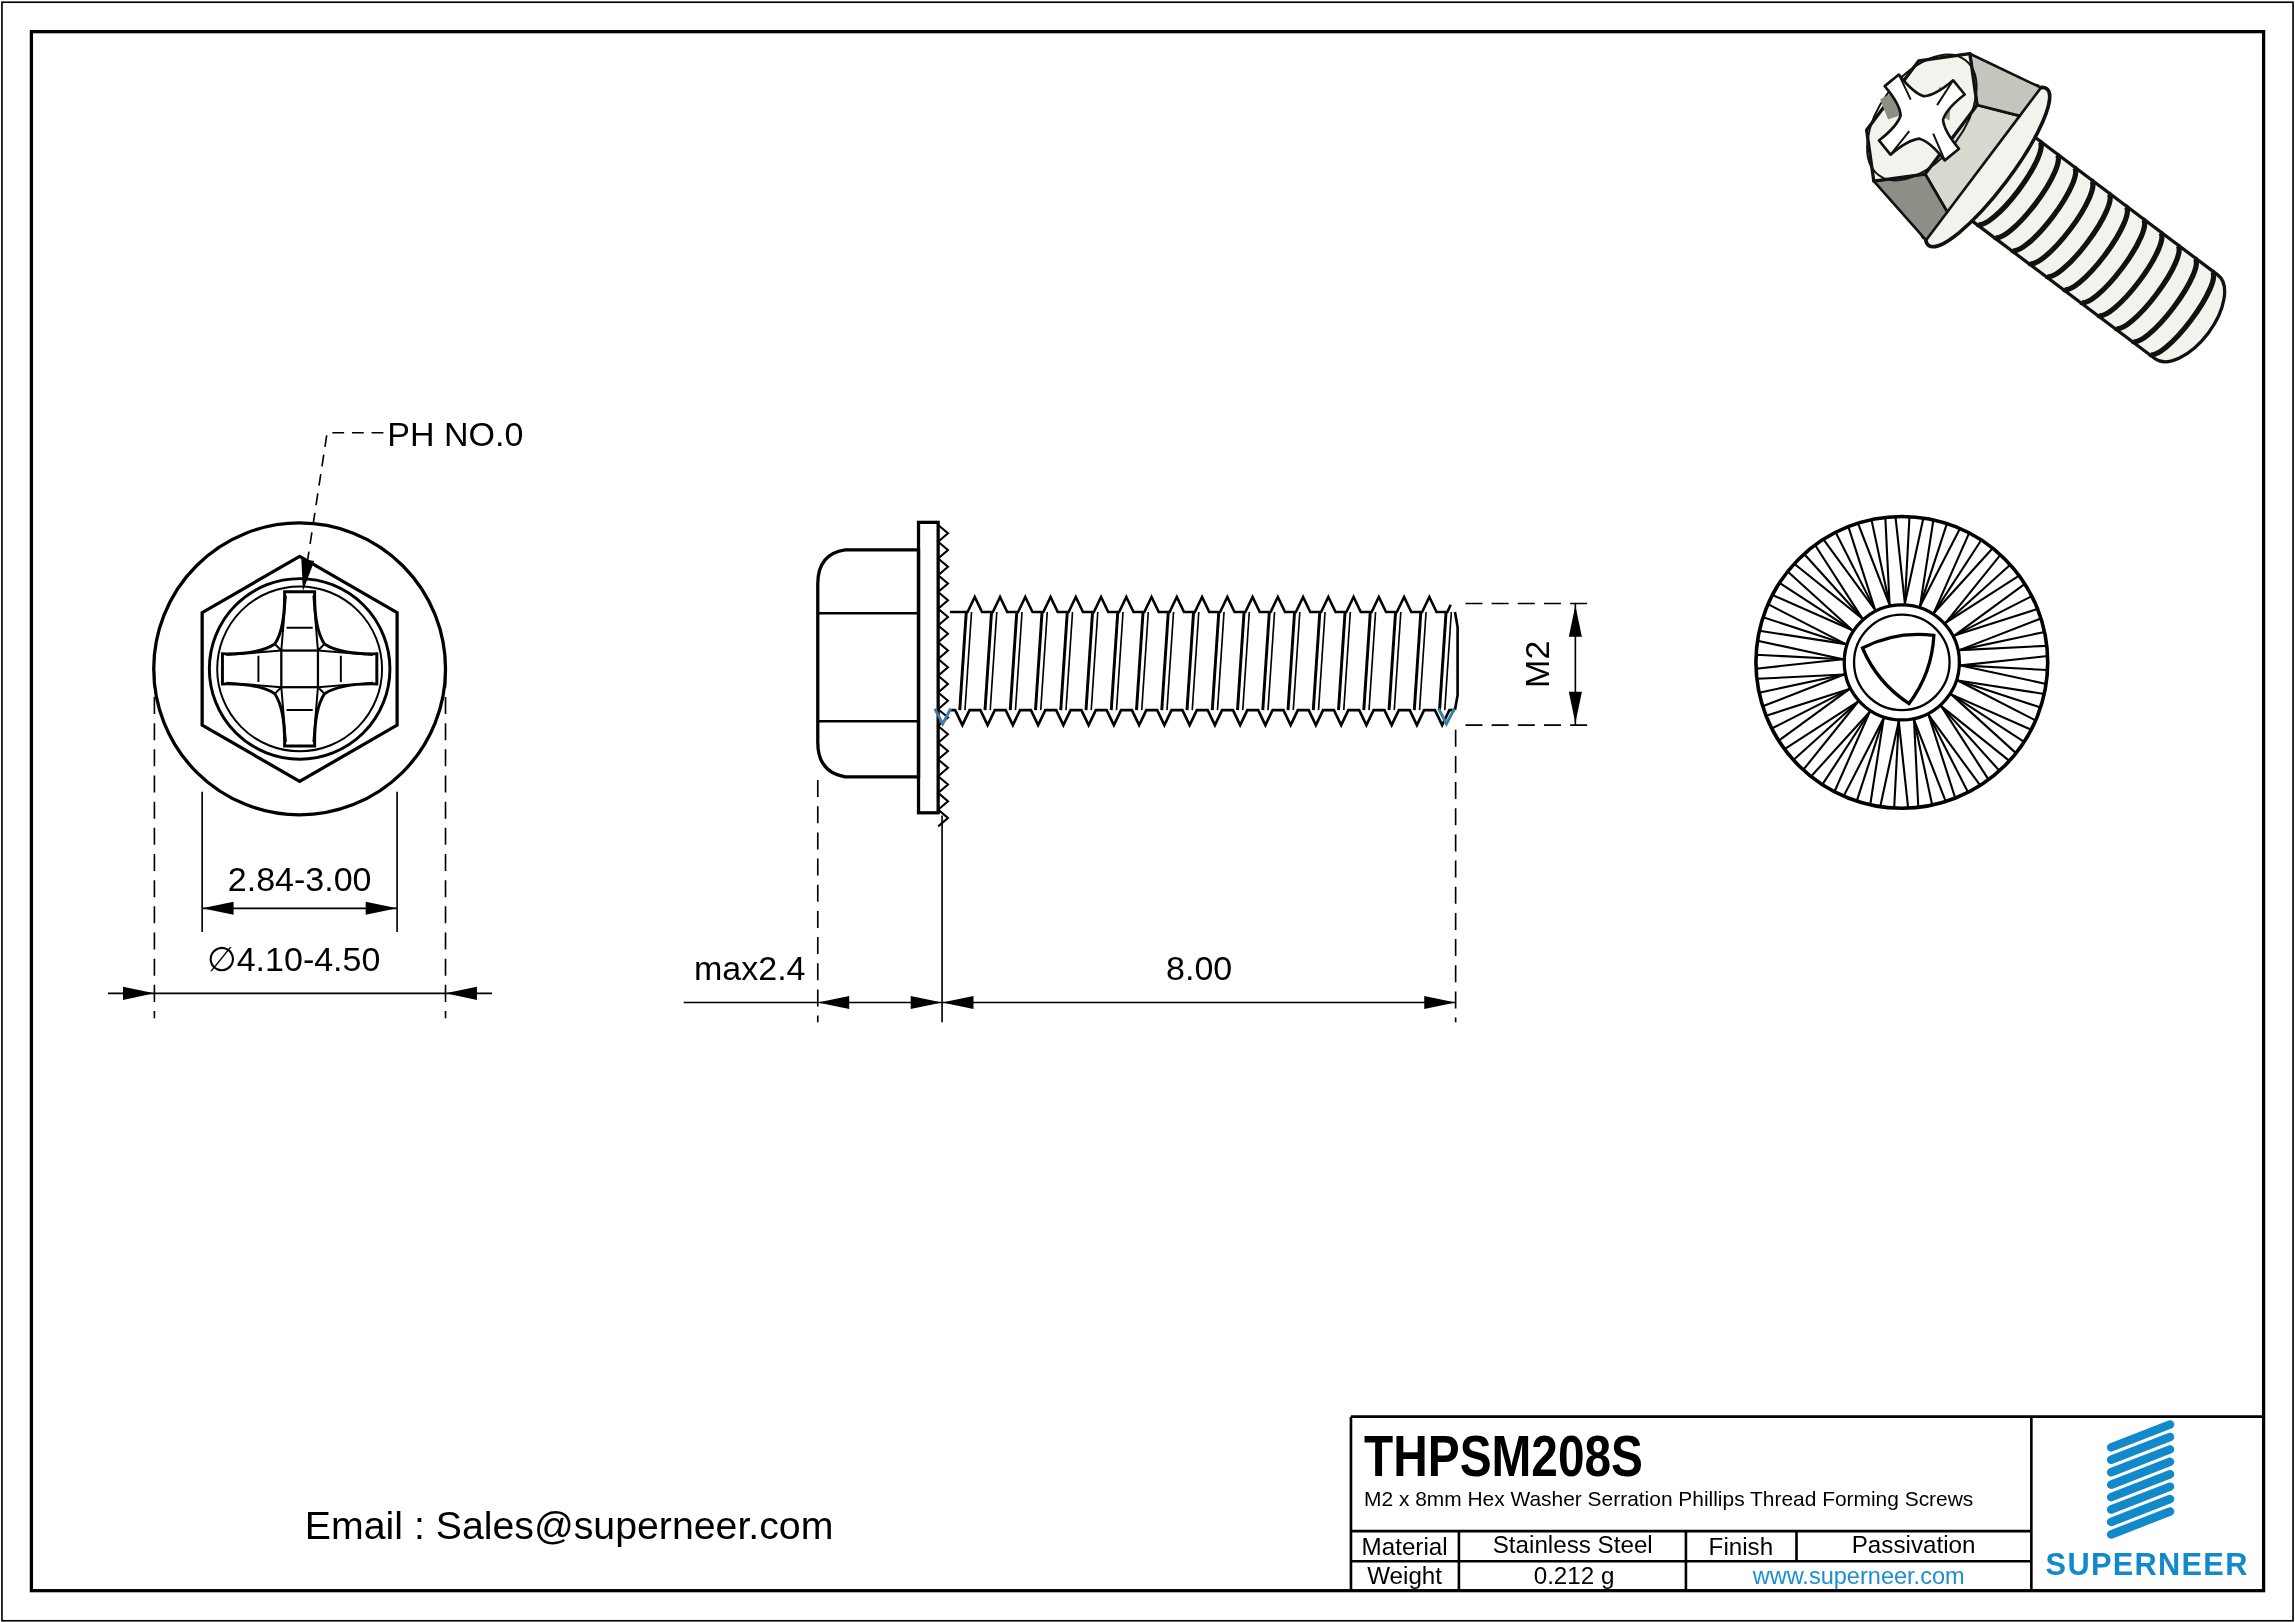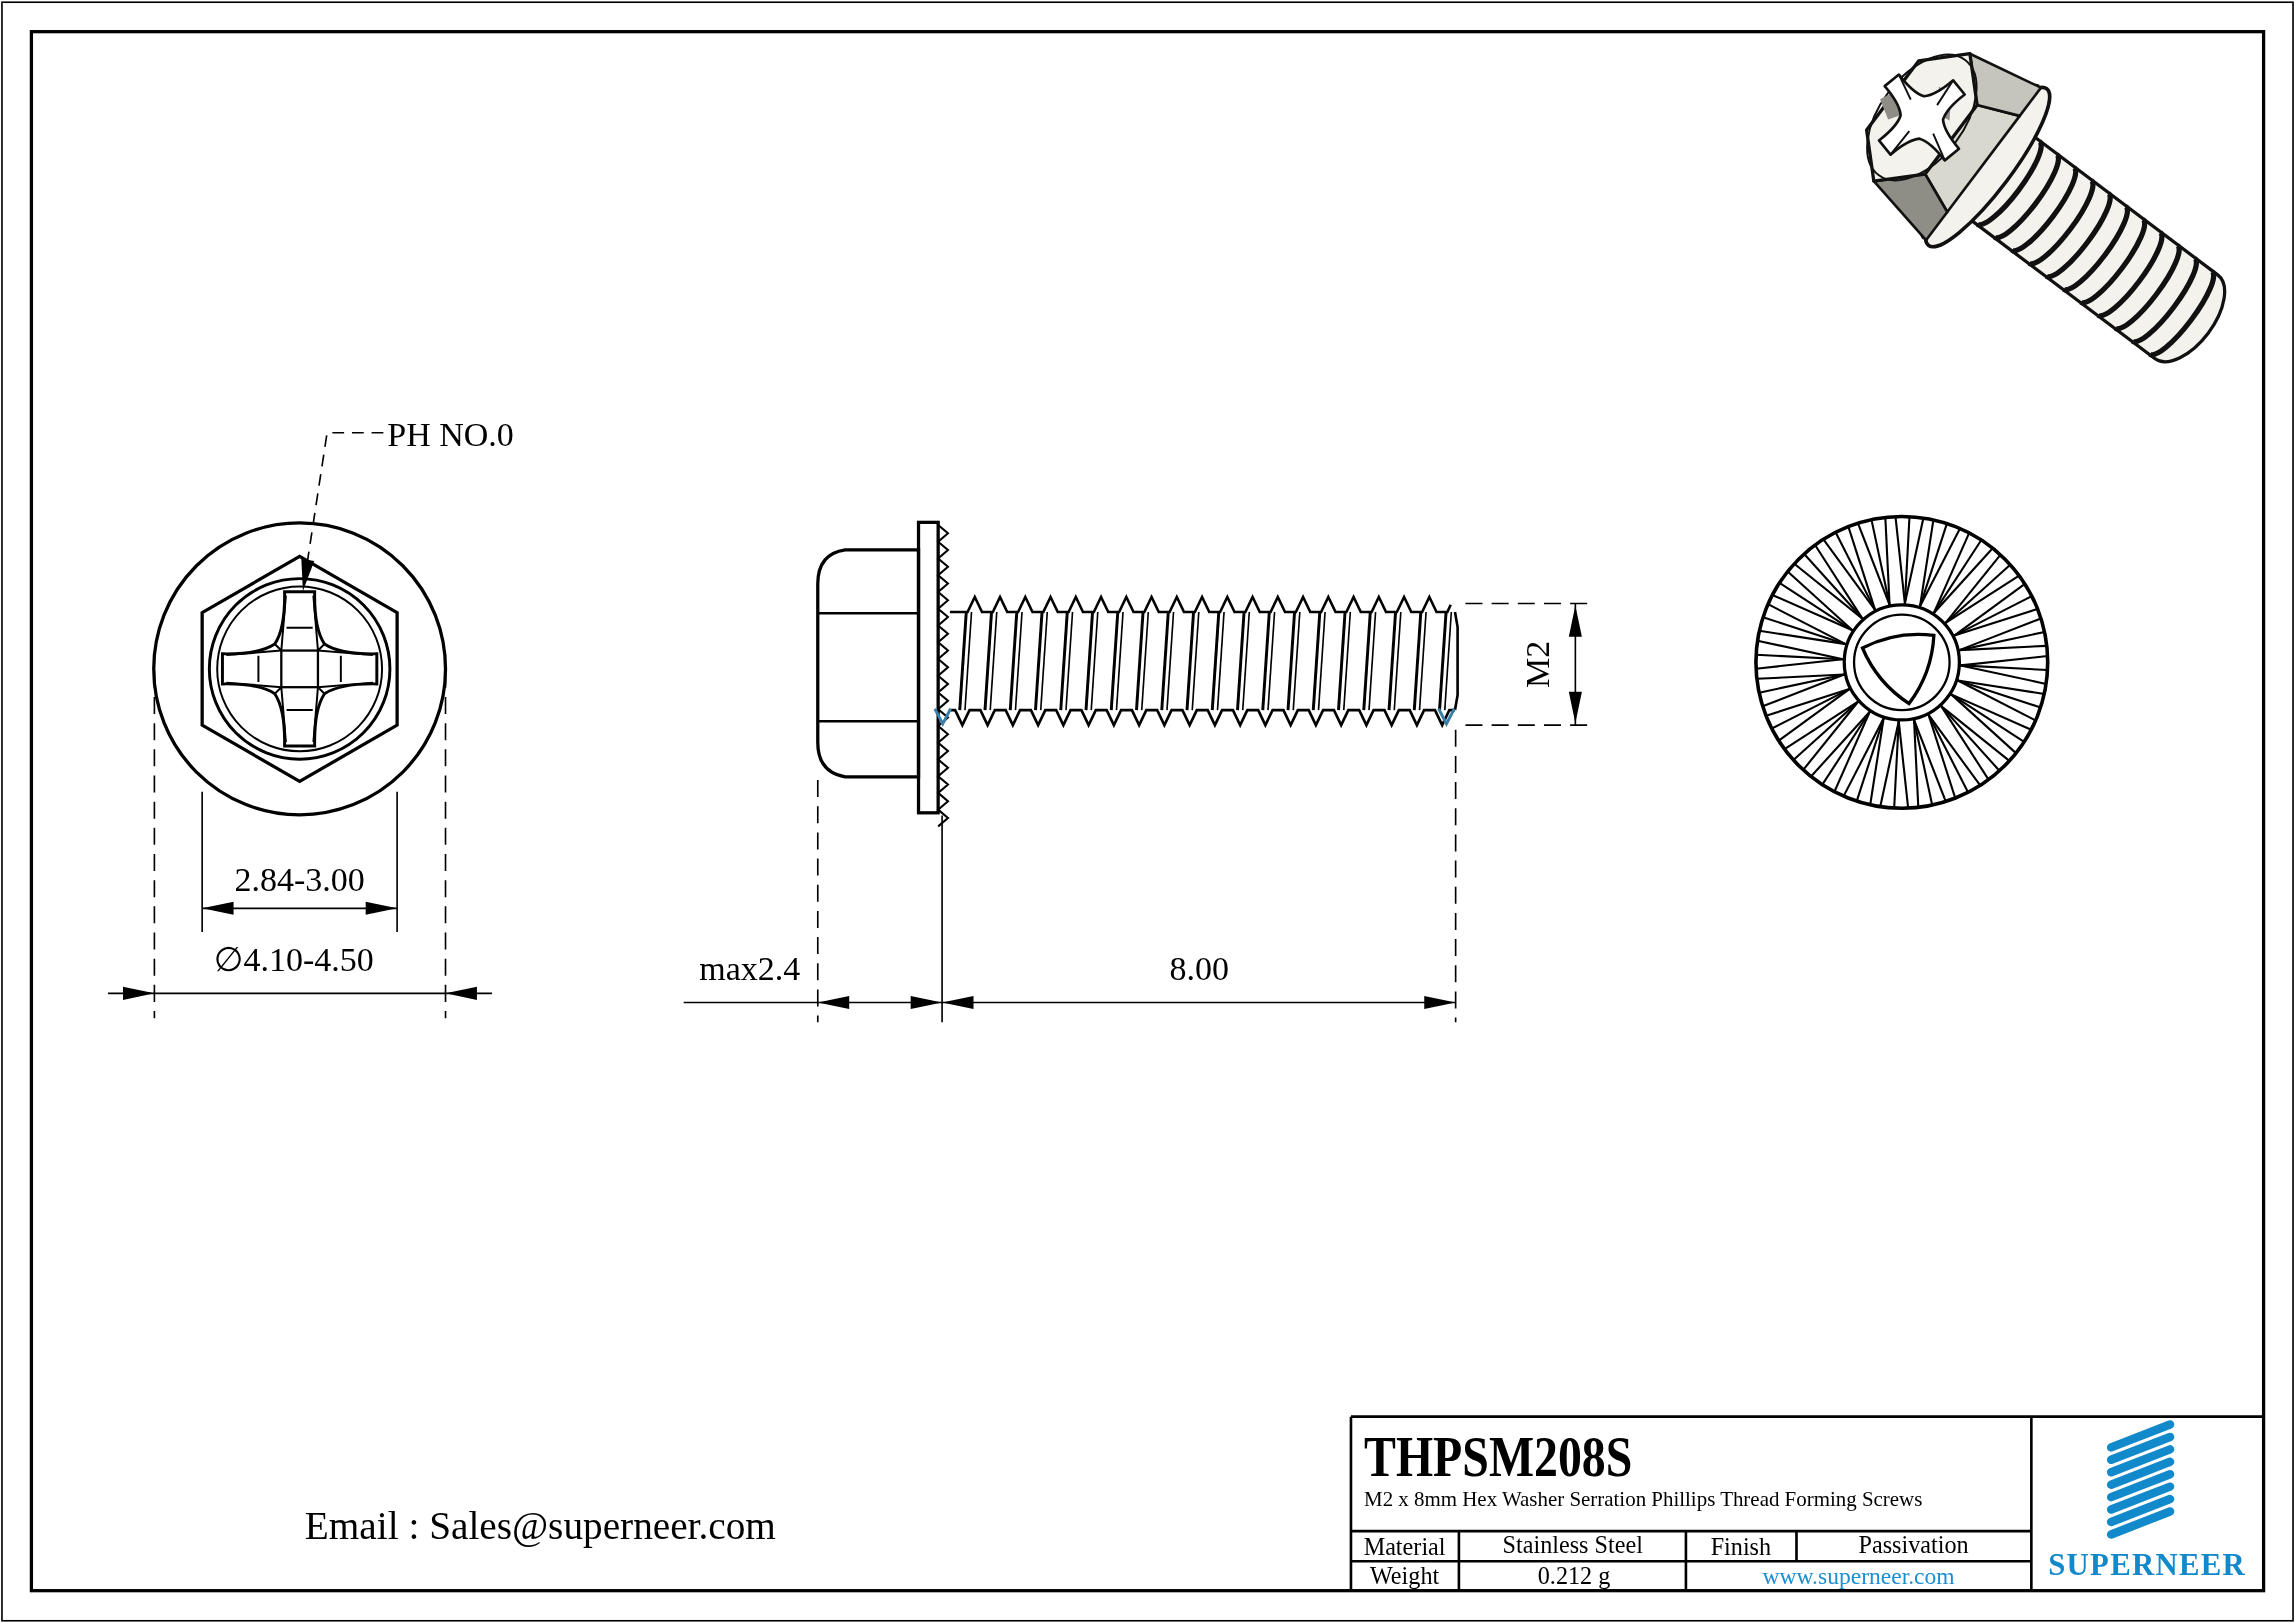--- a/index.html
+++ b/index.html
@@ -1,20 +1,20 @@
 <!DOCTYPE html>
 <html style="font-size:10.5px"><head>
 <meta charset="utf-8">
 <style>
   html,body{margin:0;padding:0;background:#e8e8e8;}
   .sheet{
     position:relative;
     width:2295px;height:1623px;
     background:#ffffff;
-    font-family:Liberation Serif, serif;
+    font-family:Liberation Sans, sans-serif;
     overflow:hidden;
   }
   svg{display:block}
   text{fill:#000;}
   .dimtxt{font-size:52px;}
   .pn{font-size:87px;font-weight:bold;}
   .desc{font-size:32px;}
   .cell{font-size:37px;}
   .link{fill:#1b8fd2;font-size:36px;}
   .brand{font-size:47px;font-weight:bold;fill:#1289ca;letter-spacing:2px;}

